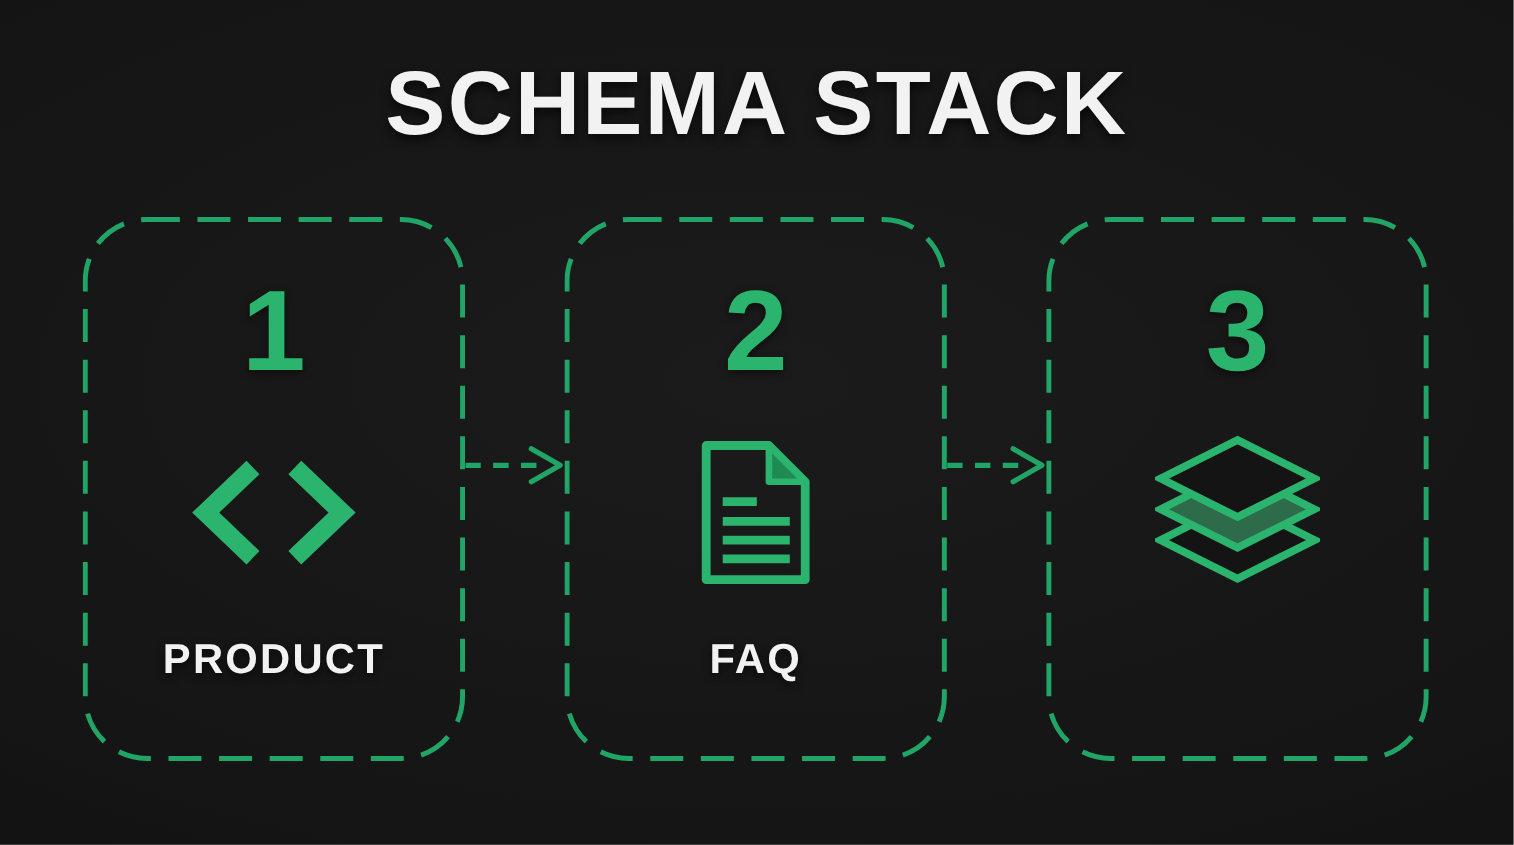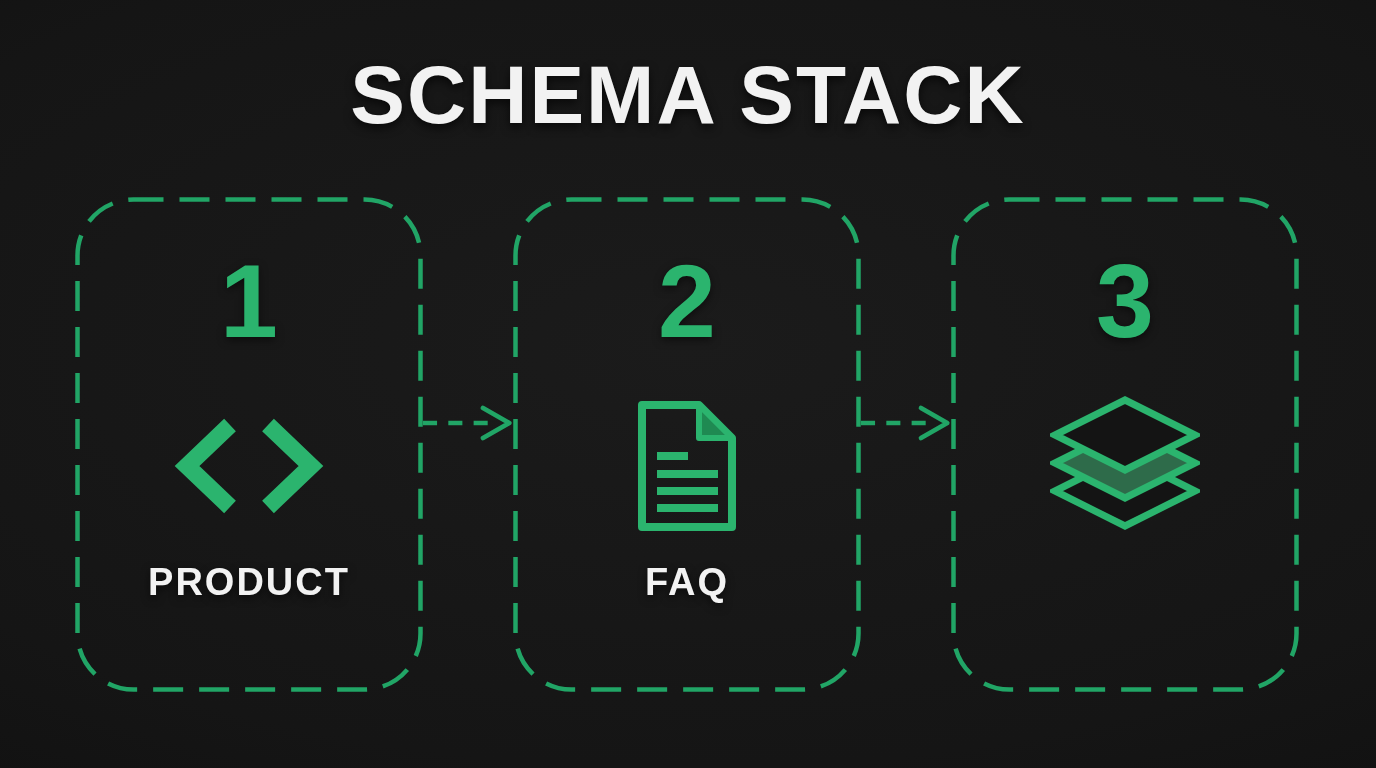--- a/index.html
+++ b/index.html
@@ -44,21 +44,21 @@
     margin-top:52px;
     font-size:104px;font-weight:800;line-height:1;
     color:var(--green);
     text-shadow:0 3px 8px rgba(0,0,0,.5);
   }
   .icon-slot{
     height:170px;margin-top:28px;
     display:flex;align-items:center;justify-content:center;
   }
   .step-label{
-    margin-top:10px;
+    margin-top:28px;
     font-size:38px;font-weight:800;letter-spacing:2px;
     color:var(--white);
     text-shadow:0 3px 8px rgba(0,0,0,.6);
     white-space:nowrap;
   }
 </style>
 </head>
 <body>
 
 <div class="stage">

